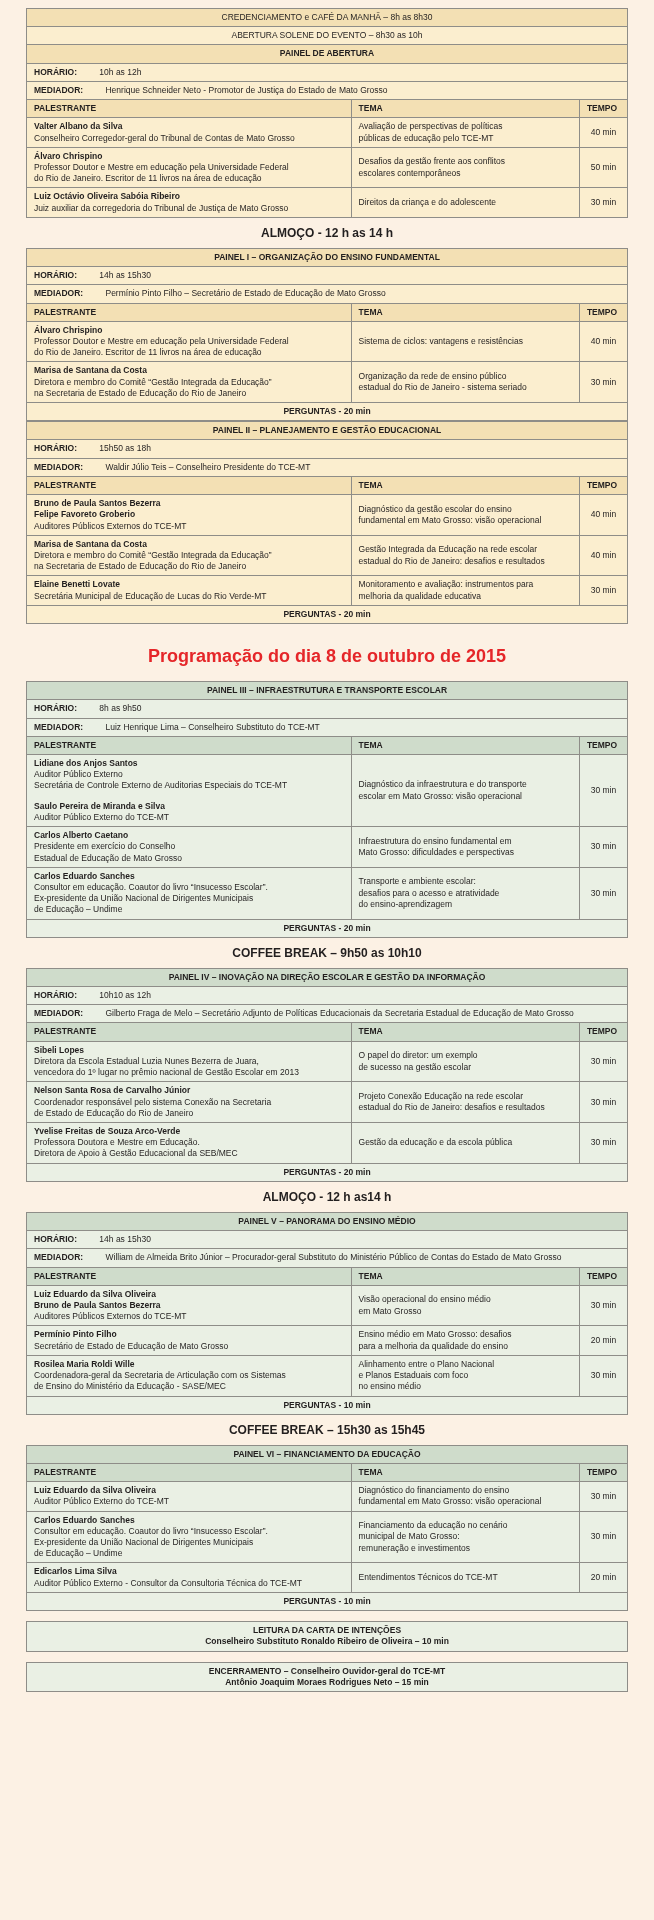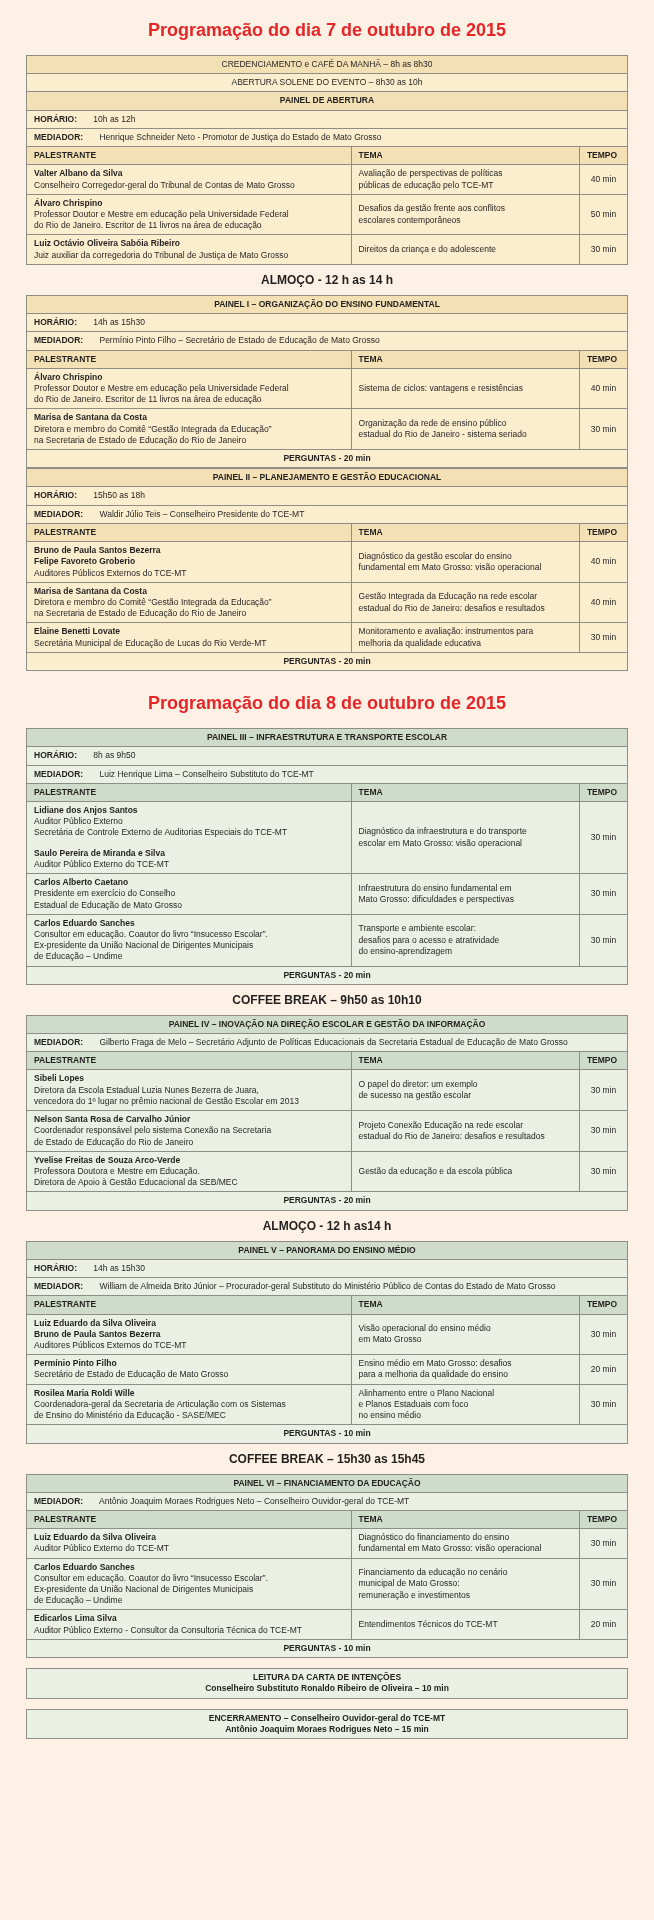--- a/index.html
+++ b/index.html
@@ -24,38 +24,37 @@
     vertical-align:middle;overflow:hidden;
   }
   .tan  td{background:var(--tan-cell);}
   .tan  td.hdr{background:var(--tan-hdr);}
   .green td{background:var(--green-cell);}
   .green td.hdr{background:var(--green-hdr);}
   td.strip{font-weight:normal;text-align:center;font-size:8.5px;padding:4px 6px;}
   td.big{font-weight:normal;text-align:center;font-size:12.5px;padding:5px 6px;}
   td.paneltitle{font-weight:bold;text-align:center;font-size:12.5px;padding:5px 6px;}
   td.info{text-align:left;}
-  td.info b{margin-right:14px;}
+  td.info b{margin-right:20px;}
   td.colhead{font-weight:bold;text-align:left;font-size:9px;padding:3px 4px;}
   td.palestrante{text-align:left;}
   .grp{margin:0 0 9px;}
   .grp:last-child{margin-bottom:0;}
   .nm{font-weight:bold;}
   td.tema{text-align:left;white-space:pre-line;}
   td.tempo{text-align:center;}
   td.full{font-weight:bold;text-align:center;font-size:9px;padding:4px 6px;}
   td.center2{font-weight:bold;text-align:center;font-size:9px;line-height:1.55;padding:6px;white-space:pre-line;}
   .note{font-weight:bold;text-align:center;font-size:12px;margin:8px 0;}
   .tablegap{height:10px;}
 </style>
 </head>
 <body>
 
 <div class="page" id="program">
-    <div class="day-title">Programação do dia 7 de outubro de 2015</div>
     <table class="program tan">
       <colgroup>
         <col style="width: 54%;">
         <col style="width: 38%;">
         <col style="width: 8%;">
       </colgroup>
       <tbody>
         <tr>
           <td class="hdr strip" colspan="3">CREDENCIAMENTO e CAFÉ DA MANHÃ – 8h as 8h30</td>
         </tr>
@@ -296,20 +295,23 @@
       <colgroup>
         <col style="width: 54%;">
         <col style="width: 38%;">
         <col style="width: 8%;">
       </colgroup>
       <tbody>
         <tr>
           <td class="hdr paneltitle" colspan="3">PAINEL IV – INOVAÇÃO NA DIREÇÃO ESCOLAR E GESTÃO DA INFORMAÇÃO</td>
         </tr>
         <tr>
+          <td class="info" colspan="3"><b>HORÁRIO:</b><span> 10h10 as 12h</span></td>
+        </tr>
+        <tr>
           <td class="info" colspan="3"><b>MEDIADOR:</b><span> Gilberto Fraga de Melo – Secretário Adjunto de Políticas Educacionais da Secretaria Estadual de Educação de Mato Grosso</span></td>
         </tr>
         <tr>
           <td class="hdr colhead">PALESTRANTE</td>
           <td class="hdr colhead">TEMA</td>
           <td class="hdr colhead">TEMPO</td>
         </tr>
         <tr>
           <td class="palestrante">
             <div class="grp">
@@ -416,23 +418,20 @@
     <div class="note">COFFEE BREAK – 15h30 as 15h45</div>
     <table class="program green">
       <colgroup>
         <col style="width: 54%;">
         <col style="width: 38%;">
         <col style="width: 8%;">
       </colgroup>
       <tbody>
         <tr>
           <td class="hdr paneltitle" colspan="3">PAINEL VI – FINANCIAMENTO DA EDUCAÇÃO</td>
-        </tr>
-        <tr>
-          <td class="info" colspan="3"><b>MEDIADOR:</b><span> Antônio Joaquim Moraes Rodrigues Neto – Conselheiro Ouvidor-geral do TCE-MT</span></td>
         </tr>
         <tr>
           <td class="hdr colhead">PALESTRANTE</td>
           <td class="hdr colhead">TEMA</td>
           <td class="hdr colhead">TEMPO</td>
         </tr>
         <tr>
           <td class="palestrante">
             <div class="grp">
               <div class="nm">Luiz Eduardo da Silva Oliveira</div>

